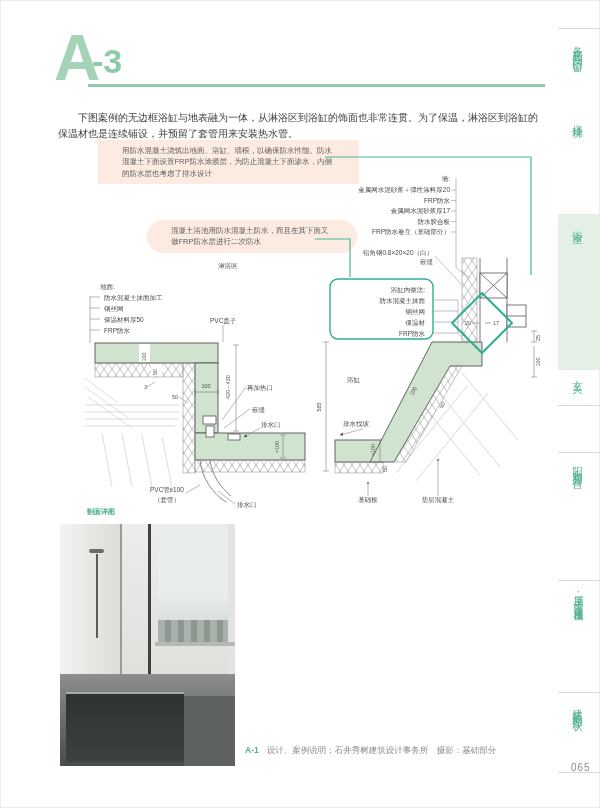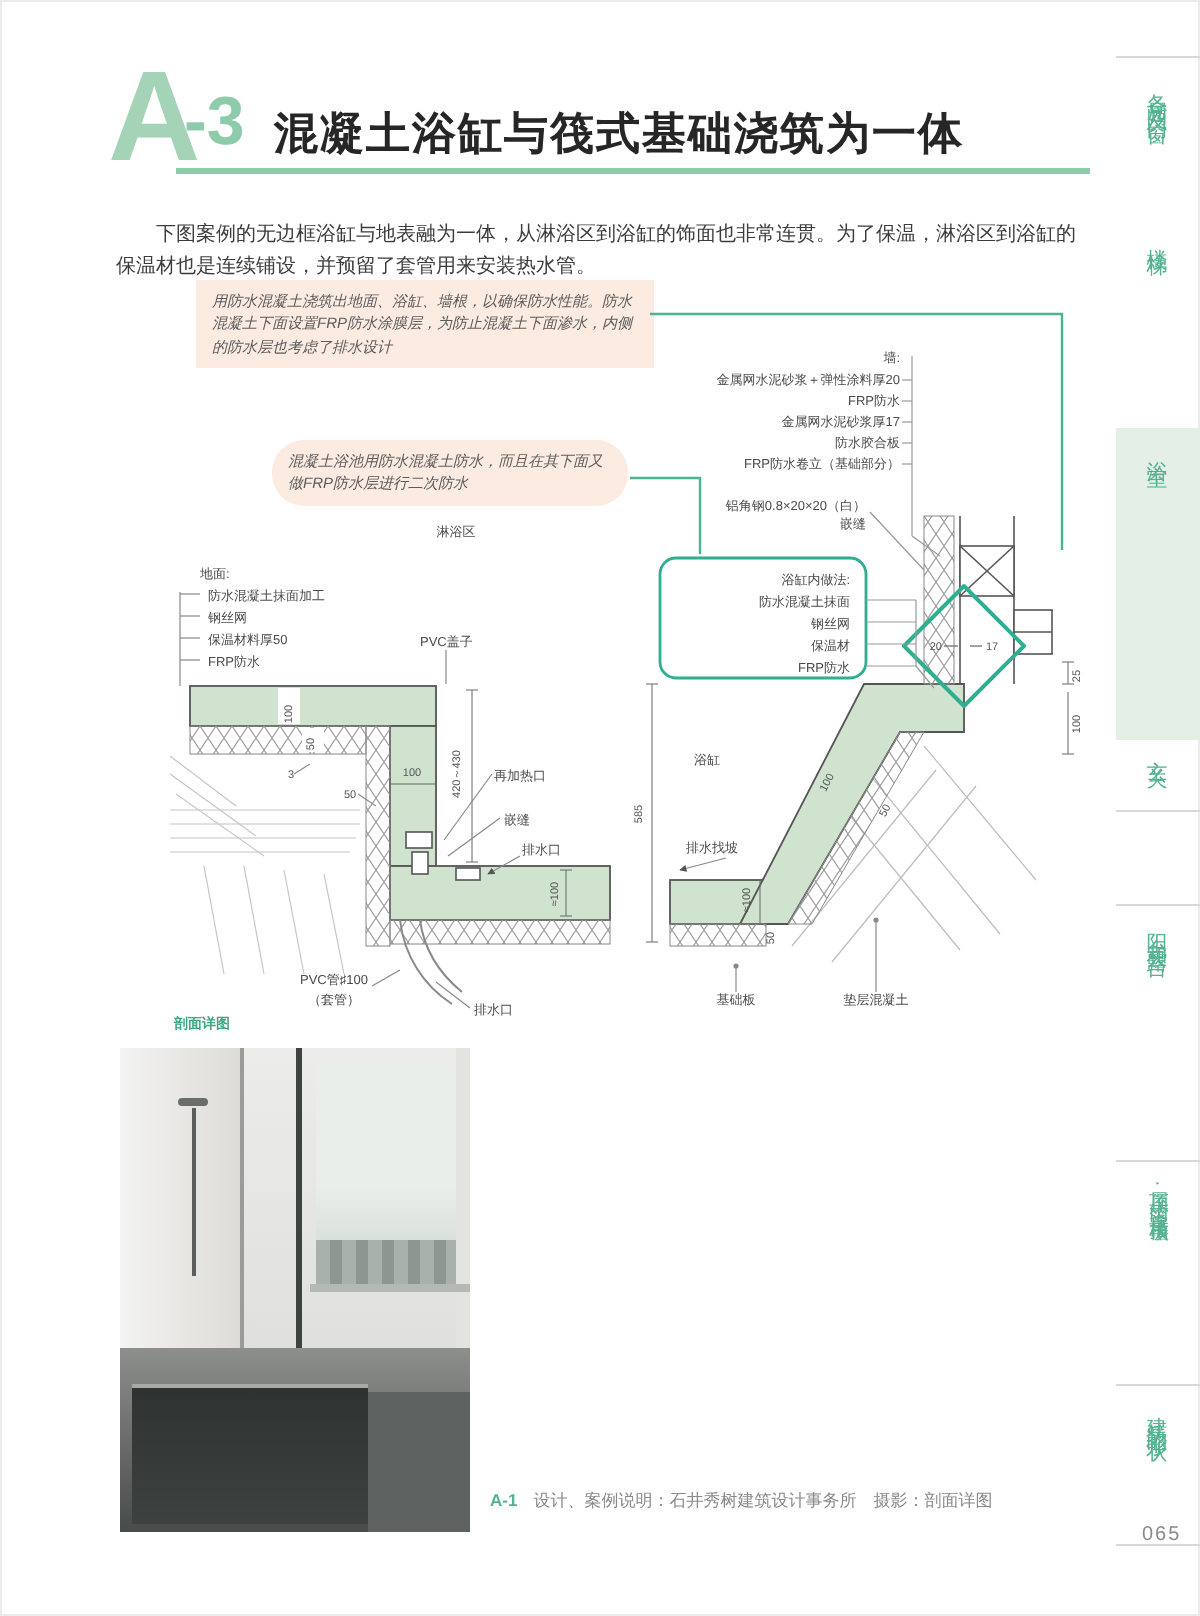--- a/index.html
+++ b/index.html
@@ -8,23 +8,23 @@
         box-shadow:inset 0 0 0 1px #ececea;}
   .abs{position:absolute;}
   
   .big-letter{left:54px;top:26px;font-size:64px;font-weight:bold;color:#a5d3b8;line-height:1;}
   .chap-num{left:92px;top:44px;font-size:34px;font-weight:bold;color:#8ecbab;line-height:1;}
   .title{left:137px;top:52px;font-size:22px;font-weight:bold;color:#262626;letter-spacing:1px;}
   .title-rule{left:88px;top:84px;width:457px;height:3px;background:#8ecbab;}
   
   .intro{left:58px;top:100px;width:488px;font-size:10px;color:#3c3c3c;line-height:1.6;text-indent:2em;}
   
-  .callout{background:#fcebe1;color:#5c5c5c;font-size:7.5px;line-height:1.5;padding:5px 8px;font-style:italic;}
+  .callout{background:#fcebe1;color:#5c5c5c;font-size:7.5px;line-height:1.5;padding:5px 24px;}
   .c1{left:98px;top:140px;width:213px;}
-  .c2{left:136px;top:220px;width:162px;border-radius:16px;}
+  .c2{left:147px;top:220px;width:162px;border-radius:16px;}
   
   .photo-note{left:245px;top:516px;width:108px;font-size:8.5px;color:#555;line-height:1.55;text-align:justify;}
   .caption{left:245px;top:745px;font-size:8.5px;color:#8a8a8a;}
   .caption .tag{color:#53b28f;font-weight:bold;margin-right:8px;}
   .pagenum{left:532px;top:762px;font-size:10px;color:#8a8a8a;letter-spacing:1px;padding-left:39px;}
   
   .vtab{left:571px;writing-mode:vertical-rl;font-size:10.5px;letter-spacing:3px;color:#53b28f;}
   .tab-bg{left:558px;top:214px;width:42px;height:156px;background:#e4efe6;}
   .sep{left:558px;width:42px;height:1px;background:#dadada;}
   
@@ -48,21 +48,20 @@
   svg text.sec{fill:#3aa883;font-weight:bold;font-size:7px;}
 </style>
 </head>
 <body>
 
 <div class="page">
 
   <div class="abs big-letter">A</div>
   <div class="abs title-rule"></div>
   <div class="abs chap-num">-3</div>
-  <div class="abs title">混凝土浴缸与筏式基础浇筑为一体</div>
 
   <p class="abs intro">下图案例的无边框浴缸与地表融为一体，从淋浴区到浴缸的饰面也非常连贯。为了保温，淋浴区到浴缸的保温材也是连续铺设，并预留了套管用来安装热水管。</p>
 
   <div class="abs callout c1">用防水混凝土浇筑出地面、浴缸、墙根，以确保防水性能。防水混凝土下面设置FRP防水涂膜层，为防止混凝土下面渗水，内侧的防水层也考虑了排水设计</div>
   <div class="abs callout c2">混凝土浴池用防水混凝土防水，而且在其下面又做FRP防水层进行二次防水</div>
 
   <svg class="abs" width="500" height="385" viewBox="0 0 500 385" style="left:60px;top:135px;">
     <defs>
       <pattern id="insul" width="8" height="12" patternUnits="userSpaceOnUse">
         <path d="M0,0 L8,12 M8,0 L0,12" stroke="#9a9a9a" stroke-width="0.6" fill="none"></path>
@@ -290,21 +289,21 @@
     <div class="ph-frame"></div>
     <div class="ph-sill"></div>
     <div class="ph-glass"></div>
     <div class="ph-floor"></div>
     <div class="ph-step"></div>
     <div class="ph-tub"></div>
   </div>
 
 
   <div class="abs caption">
-    <span class="tag">A-1</span><span>设计、案例说明：石井秀树建筑设计事务所　摄影：剖面详图</span>
+    <span class="tag">A-1</span><span>设计、案例说明：石井秀树建筑设计事务所　摄影：基础部分</span>
   </div>
   <div class="abs pagenum">065</div>
 
   <div class="abs tab-bg"></div>
   <div class="abs sep" style="top:28px"></div>
   <div class="abs sep" style="top:405px"></div>
   <div class="abs sep" style="top:452px"></div>
   <div class="abs sep" style="top:580px"></div>
   <div class="abs sep" style="top:692px"></div>
   <div class="abs sep" style="top:772px"></div>

